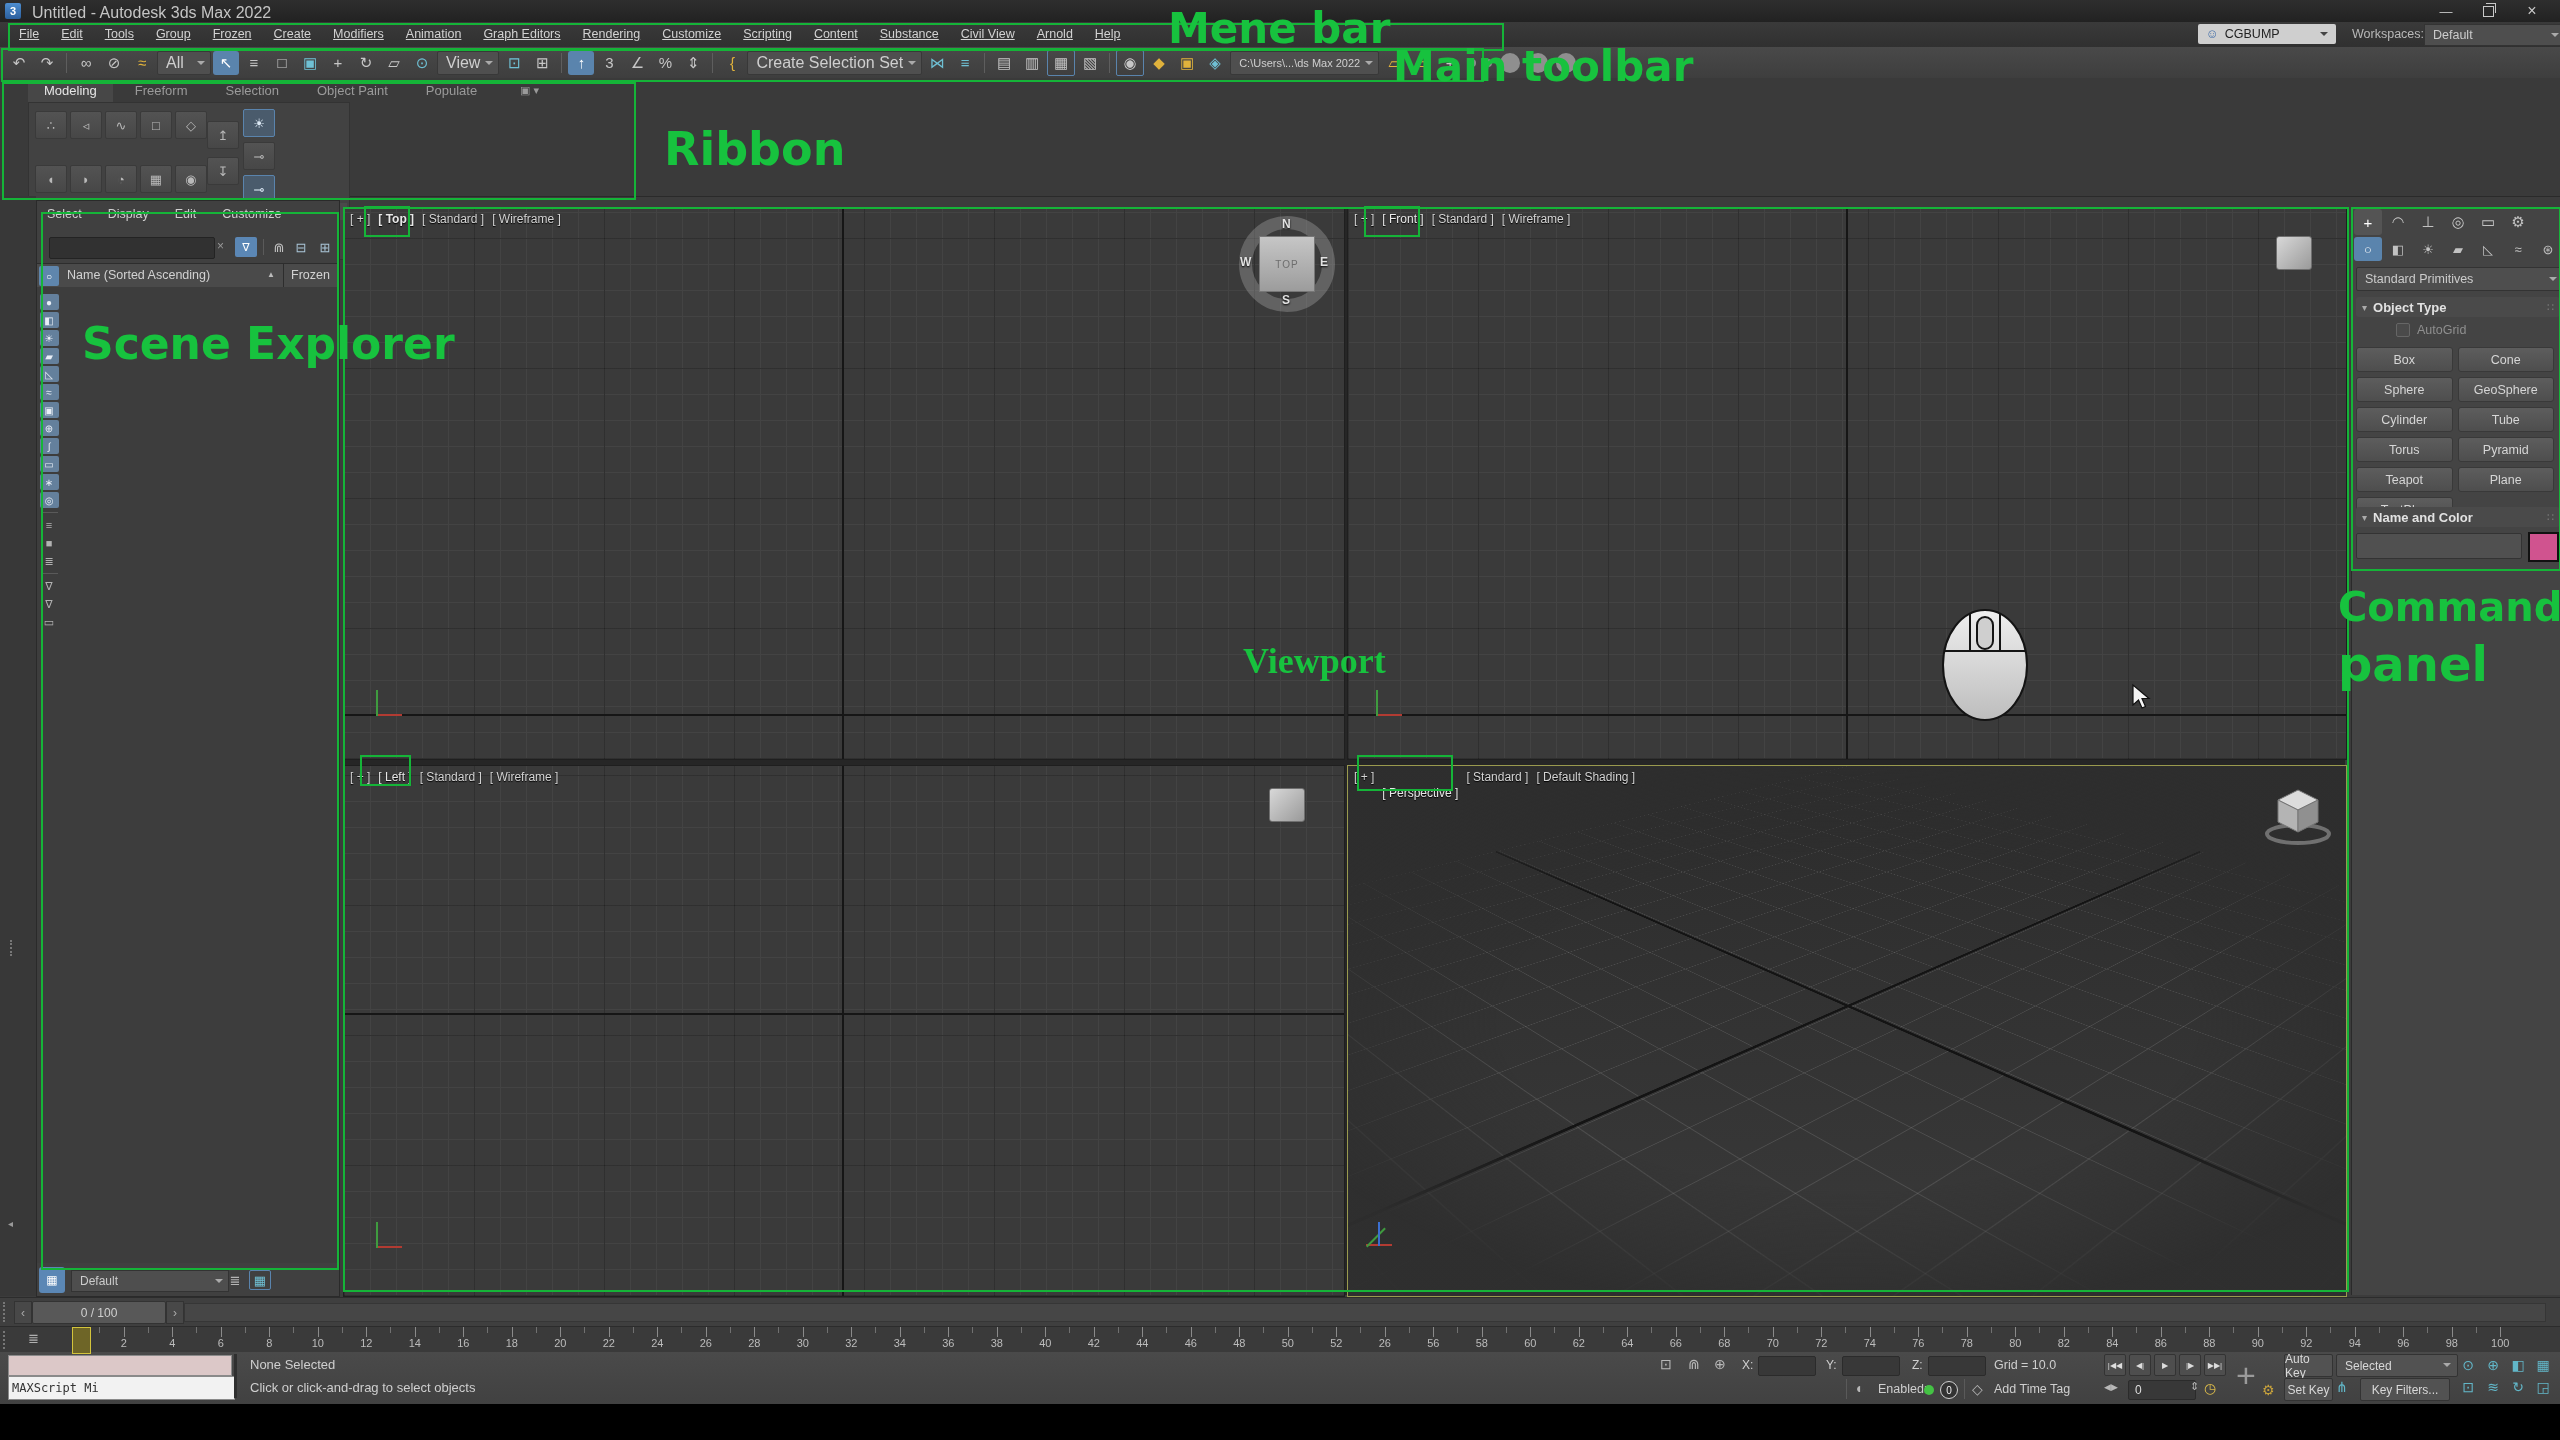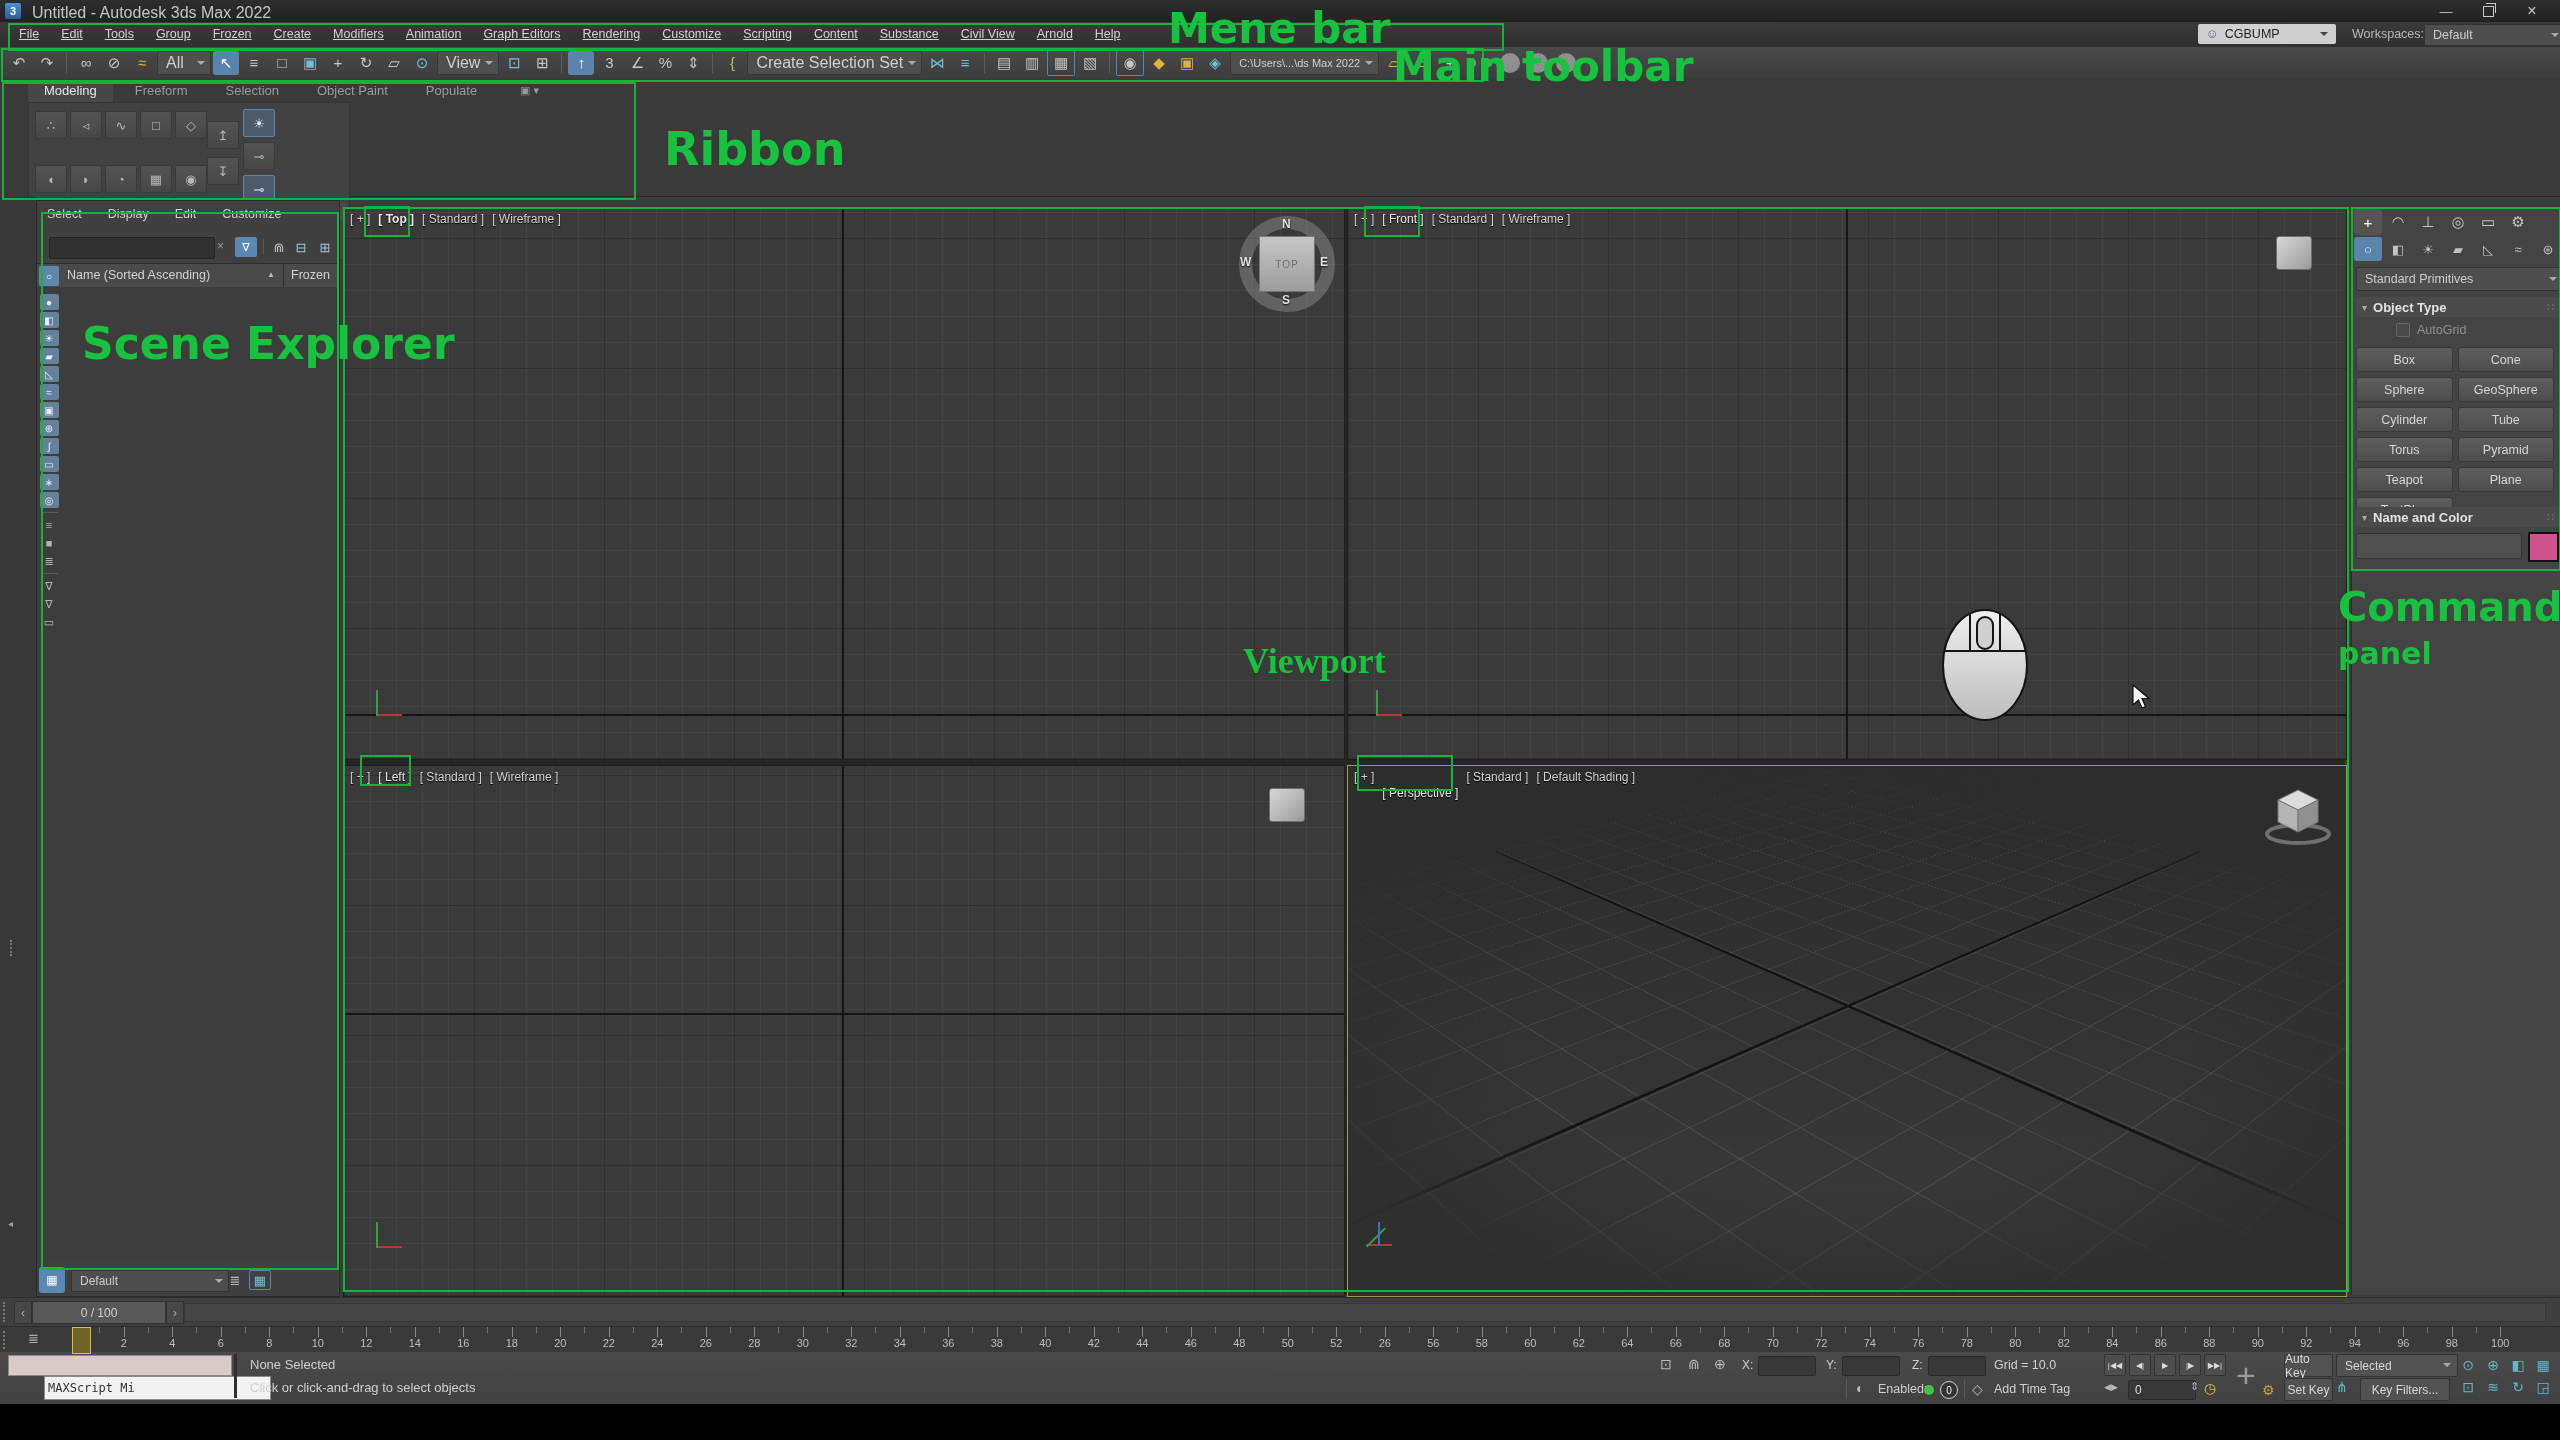--- a/index.html
+++ b/index.html
@@ -142,21 +142,21 @@
   .ticks-s{left:75px;top:0;width:2427px;height:6px;background:repeating-linear-gradient(90deg,#707070 0 1px,transparent 1px 24.25px);}
   .ticks-l{left:75px;top:0;width:2427px;height:10px;background:repeating-linear-gradient(90deg,#8a8a8a 0 1px,transparent 1px 48.5px);}
   .ruler-nums{left:51px;top:10px;width:2474px;display:flex;}
   .tick-num{flex:0 0 48.5px;text-align:center;font-size:11px;color:#bcbcbc;}
   .marker0{left:72px;top:0;width:17px;height:25px;background:#6e6527;border:1px solid #d3c43c;z-index:2;}
 
   
   #statusbar{left:0;top:1352px;width:2560px;height:52px;background:linear-gradient(#4a4a4a,#414141);}
   .mxs-pink{left:8px;top:3px;width:222px;height:19px;background:#dcc8c8;border:1px solid #8a8a8a;}
   .mxs-white{left:8px;top:24px;width:222px;height:22px;background:#f2f2f2;border:1px solid #8a8a8a;
-             font-family:"DejaVu Sans Mono",monospace;font-size:12px;color:#333;line-height:22px;padding-left:3px;overflow:hidden;white-space:nowrap;margin-left:36px;}
+             font-family:"DejaVu Sans Mono",monospace;font-size:12px;color:#333;line-height:22px;padding-left:3px;overflow:hidden;white-space:nowrap;}
   .sb-text{font-size:13px;color:#cfcfcf;}
   .sb-ico{display:flex;align-items:center;justify-content:center;color:#b8b8b8;font-size:14px;}
   .sb-field{background:#383838;border:1px solid #2b2b2b;border-radius:2px;}
   .pb-btn{width:20px;height:20px;background:#4e4e4e;border:1px solid #333;border-radius:2px;color:#ddd;
           display:flex;align-items:center;justify-content:center;font-size:8px;}
   .sb-btn{background:#525252;border:1px solid #333;border-radius:2px;display:flex;align-items:center;justify-content:center;
           font-size:12px;color:#d8d8d8;}
   .sb-dd{background:#525252;border:1px solid #333;border-radius:2px;display:flex;align-items:center;padding-left:8px;
          font-size:12px;color:#d8d8d8;position:absolute;}
   .sb-dd::after{content:"";position:absolute;right:6px;top:8px;border:4px solid transparent;border-top-color:#aaa;}
@@ -671,15 +671,15 @@
   <div class="ann-box" style="left:1364px;top:206px;width:52px;height:27px;"></div>
   <div class="ann-box" style="left:360px;top:755px;width:47px;height:27px;"></div>
   <div class="ann-box" style="left:1357px;top:755px;width:92px;height:32px;"></div>
 
   <div class="ann-text" style="left:1168px;top:4px;">Mene bar</div>
   <div class="ann-text" style="left:1393px;top:42px;">Main toolbar</div>
   <div class="ann-text" style="left:664px;top:122px;font-size:46px;">Ribbon</div>
   <div class="ann-text" style="left:82px;top:318px;font-size:44px;">Scene Explorer</div>
   <div class="ann-text" style="left:1243px;top:640px;font-size:36px;font-family:Liberation Serif, serif;">Viewport</div>
   <div class="ann-text" style="left:2338px;top:584px;font-size:40px;">Command</div>
-  <div class="ann-text" style="left:2338px;top:636px;font-size:30px;">panel</div>
+  <div class="ann-text" style="left:2338px;top:636px;font-size:48px;">panel</div>
 
 </div>
 
 </body></html>

